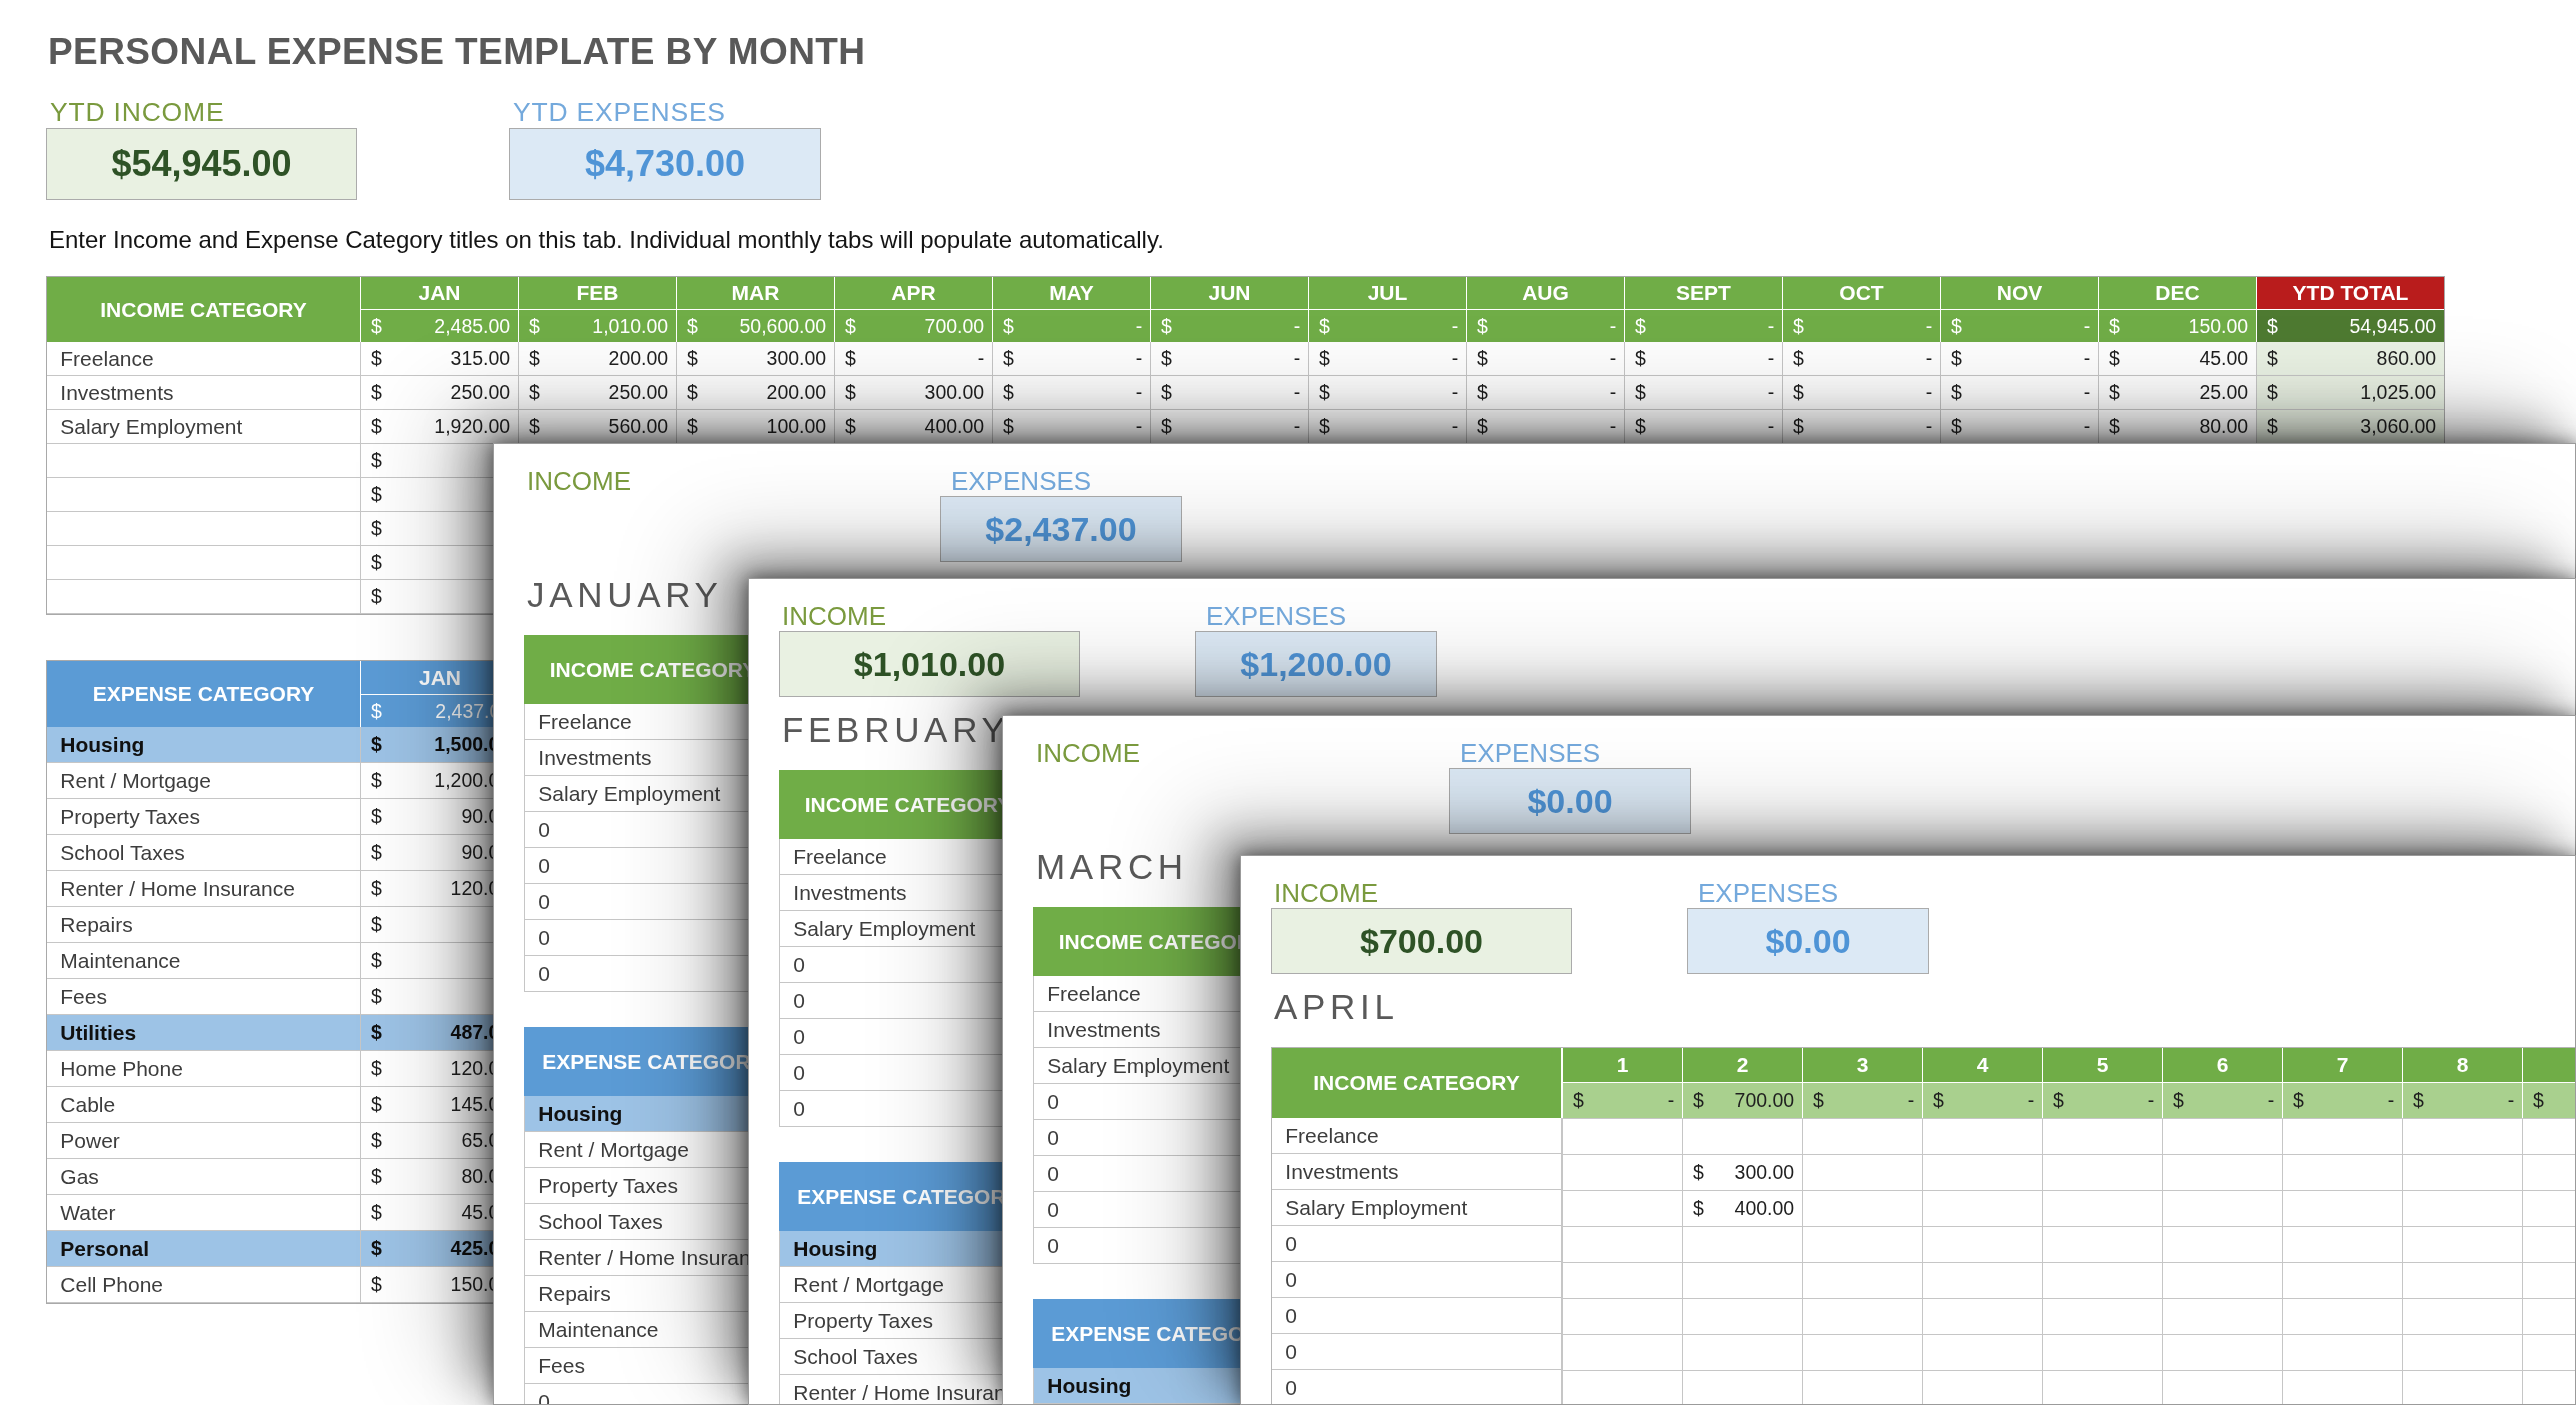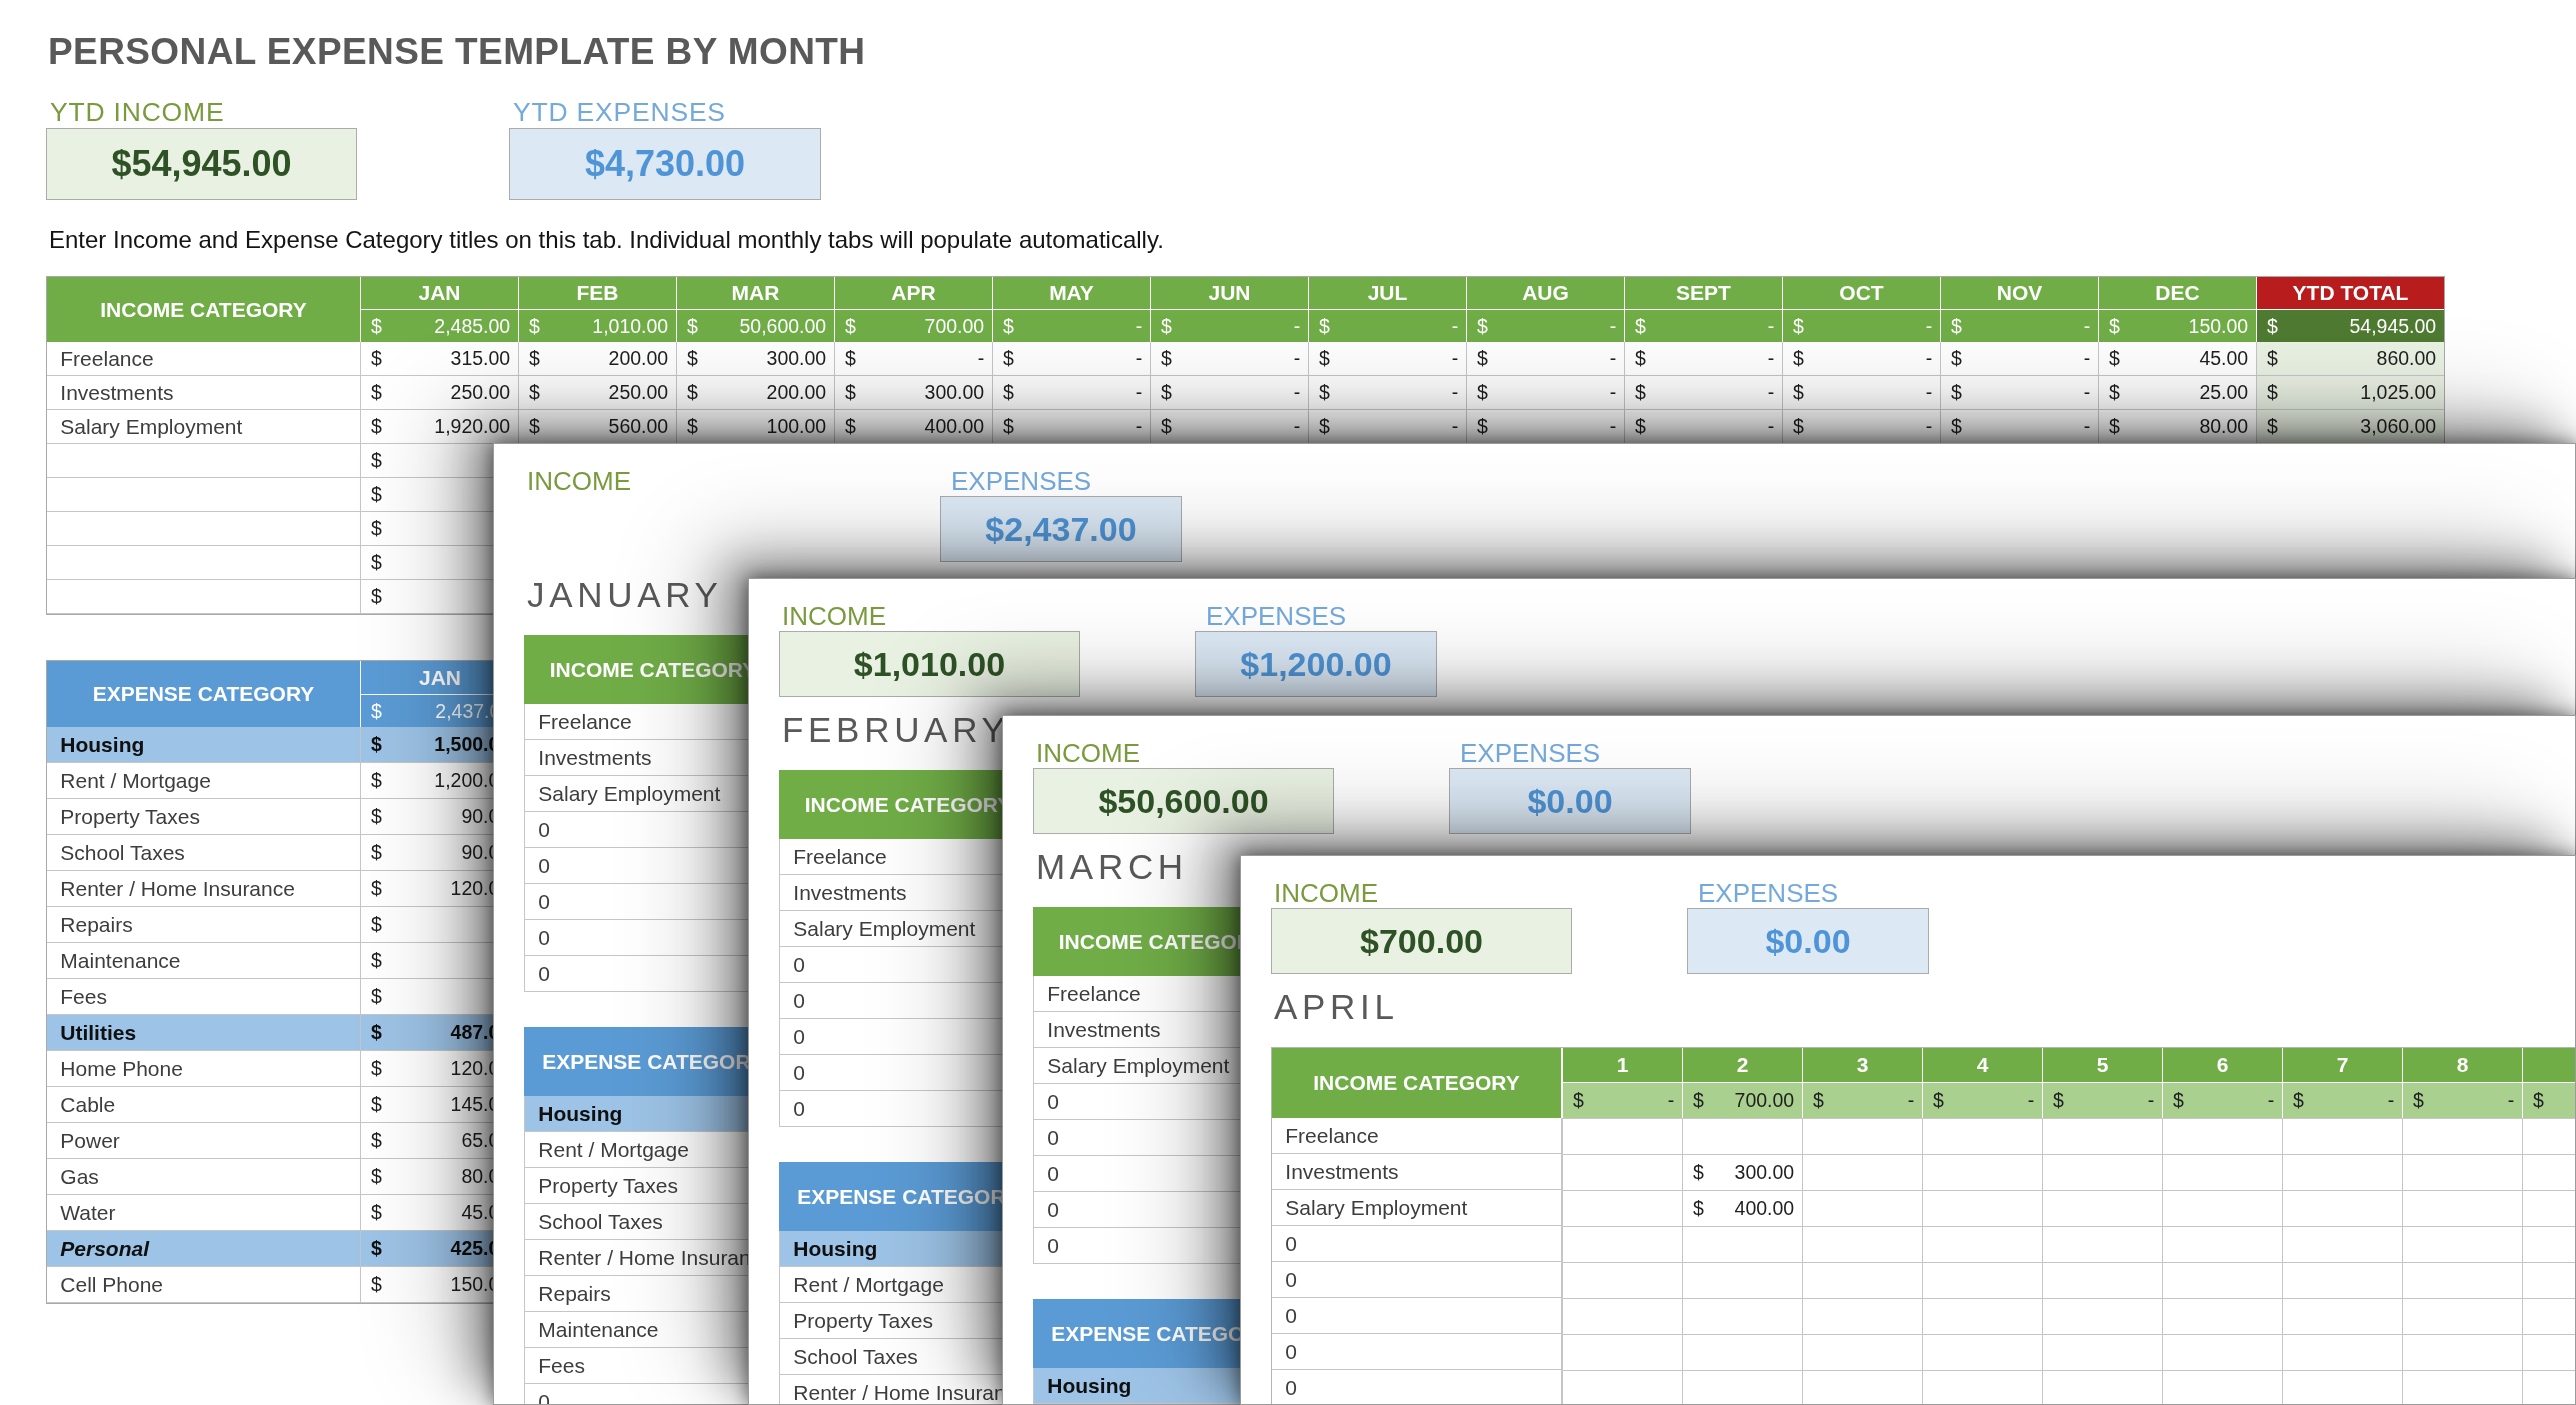--- a/index.html
+++ b/index.html
@@ -632,21 +632,21 @@
     <div class="bcat" style="grid-area: 15 / 1;">Gas</div>
     <div class="bcell money" style="grid-area: 15 / 2;">
       <span>$</span>
       <span>80.00</span>
     </div>
     <div class="bcat" style="grid-area: 16 / 1;">Water</div>
     <div class="bcell money" style="grid-area: 16 / 2;">
       <span>$</span>
       <span>45.00</span>
     </div>
-    <div class="bcat esub" style="grid-area: 17 / 1; font-style: italic;">Personal</div>
+    <div class="bcat esub" style="grid-area: 17 / 1;">Personal</div>
     <div class="bcell esub money" style="grid-area: 17 / 2;">
       <span>$</span>
       <span>425.00</span>
     </div>
     <div class="bcat" style="grid-area: 18 / 1;">Cell Phone</div>
     <div class="bcell money" style="grid-area: 18 / 2;">
       <span>$</span>
       <span>150.00</span>
     </div>
   </div>
@@ -701,21 +701,20 @@
       <div class="cat-head blue">EXPENSE CATEGORY</div>
       <div class="cat-row esub">Housing</div>
       <div class="cat-row">Rent / Mortgage</div>
       <div class="cat-row">Property Taxes</div>
       <div class="cat-row">School Taxes</div>
       <div class="cat-row">Renter / Home Insurance</div>
     </div>
   </div>
 <div class="card" style="left: 1002px; top: 715px; width: 1574px; height: 690px; z-index: 30;">
     <div class="card-label green-label" style="left: 33px;">INCOME</div>
-    <div class="card-box green">$50,600.00</div>
     <div class="card-label blue-label" style="left: 457px;">EXPENSES</div>
     <div class="card-box blue">$0.00</div>
     <div class="card-title">MARCH</div>
     <div class="cat-table" style="top: 191px;">
       <div class="cat-head green">INCOME CATEGORY</div>
       <div class="cat-row">Freelance</div>
       <div class="cat-row">Investments</div>
       <div class="cat-row">Salary Employment</div>
       <div class="cat-row">0</div>
       <div class="cat-row">0</div>

